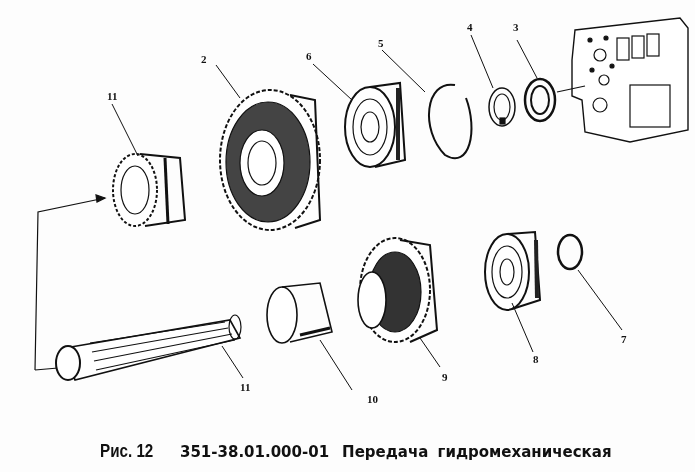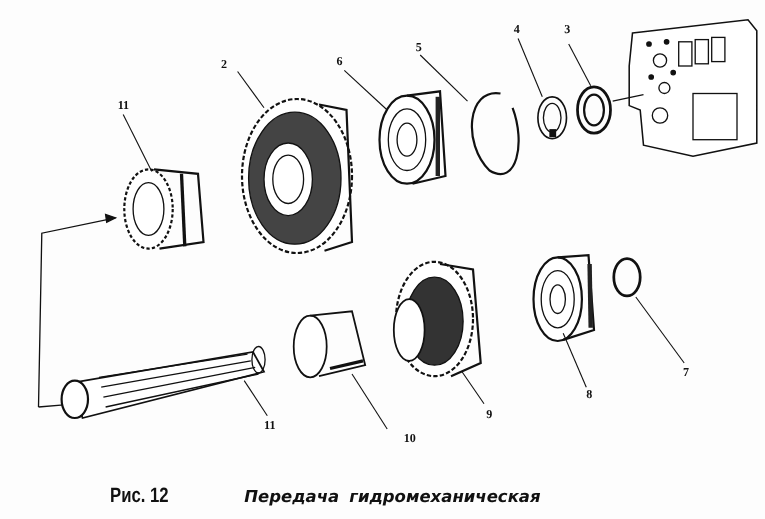--- a/index.html
+++ b/index.html
@@ -1,22 +1,22 @@
 <!DOCTYPE html>
 <html><head>
 <meta charset="utf-8">
 <style>
   html, body { margin:0; padding:0; background:#fdfdfd; }
   body { width:695px; height:472px; position:relative; overflow:hidden; font-family:"Liberation Serif", serif; }
   .canvas { position:absolute; left:0; top:0; width:695px; height:430px; }
   .label { position:absolute; font-family:"Liberation Serif", serif; font-weight:bold; font-size:11px; color:#111; }
-  .caption { position:absolute; left:100px; top:440px; width:560px; height:26px; display:flex; align-items:baseline; white-space:nowrap; color:#111;gap:36px; }
+  .caption { position:absolute; left:100px; top:440px; width:560px; height:26px; display:flex; align-items:baseline; white-space:nowrap; color:#111; }
   .cap-fig { font-family:"Liberation Sans", sans-serif; font-weight:bold; font-size:19px; transform:scaleX(0.8); transform-origin:left; display:inline-block; width:62px; letter-spacing:0; }
   .cap-code { font-family:"DejaVu Sans", sans-serif; font-size:15px; font-weight:bold; margin-left:18px; }
-  .cap-title { font-family:"DejaVu Sans", sans-serif; font-size:15px; font-weight:bold; margin-left:24px; word-spacing:4px;font-style:italic; }
+  .cap-title { font-family:"DejaVu Sans", sans-serif; font-size:15px; font-weight:bold; margin-left:13px; word-spacing:4px; }
 </style>
 </head>
 <body>
 
 <div class="canvas">
   <svg width="695" height="430" viewBox="0 0 695 430" xmlns="http://www.w3.org/2000/svg" fill="none" stroke="#111" stroke-width="1.2">
 
     <g>
       <path d="M575 30 L680 18 L688 28 L688 130 L630 142 L585 132 L582 100 L572 96 L572 60 Z" fill="#fff" stroke-width="1.4"></path>
       <rect x="617" y="38" width="12" height="22"></rect>
@@ -133,14 +133,15 @@
   <span class="label" style="left:513px;top:21px">3</span>
   <span class="label" style="left:621px;top:333px">7</span>
   <span class="label" style="left:533px;top:353px">8</span>
   <span class="label" style="left:442px;top:371px">9</span>
   <span class="label" style="left:367px;top:393px">10</span>
   <span class="label" style="left:240px;top:381px">11</span>
 </div>
 
 <div class="caption">
   <span class="cap-fig">Рис. 12</span>
+  <span class="cap-code">351-38.01.000-01</span>
   <span class="cap-title">Передача гидромеханическая</span>
 </div>
 
 </body></html>

